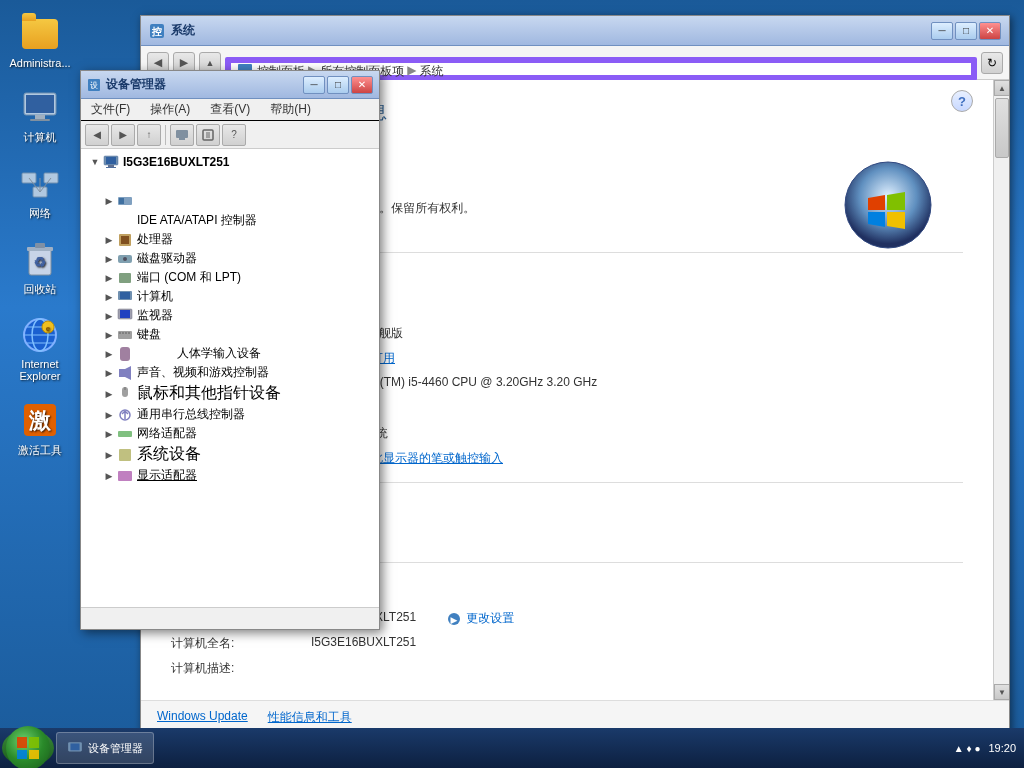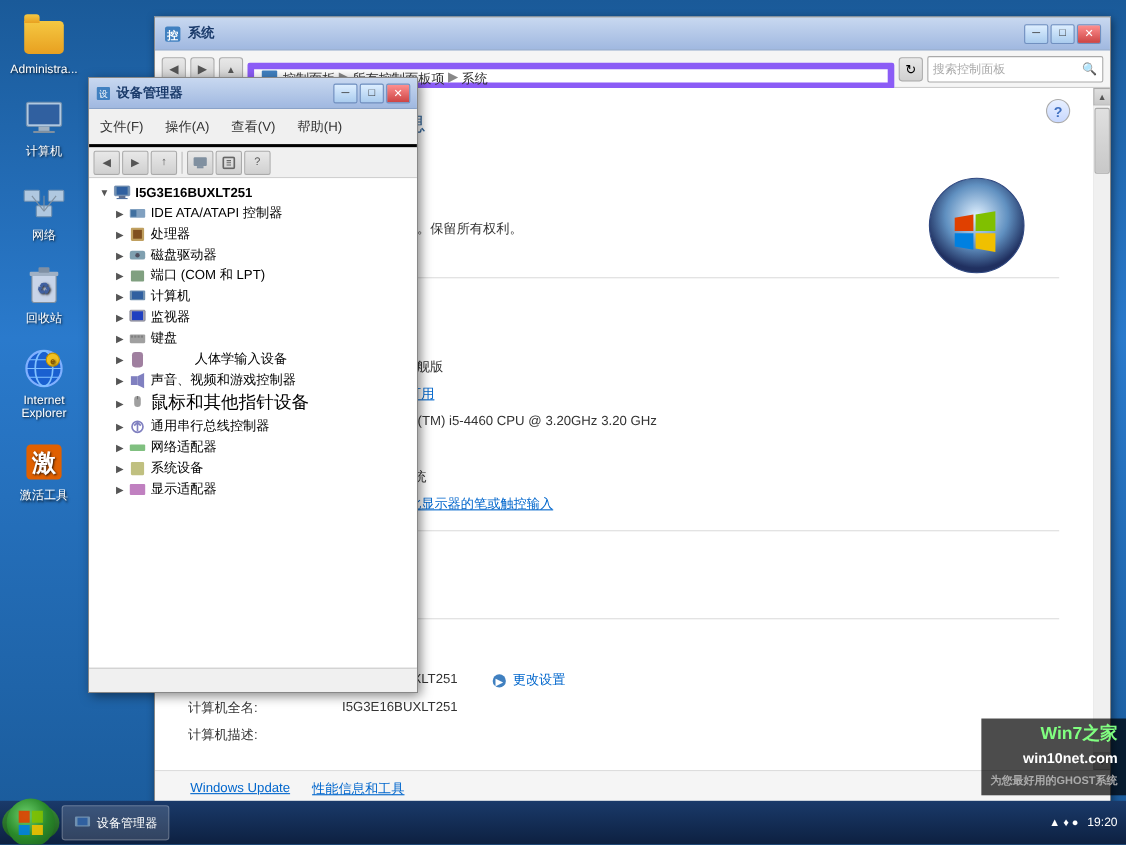--- a/index.html
+++ b/index.html
@@ -386,21 +386,21 @@
       display: flex;
       align-items: center;
       gap: 4px;
       color: #0066cc;
       font-size: 12px;
       cursor: pointer;
     }
 
     
     .bottom-links {
-      padding: 8px 32px;
+      padding: 8px 16px;
       background: #f5f5f5;
       border-top: 1px solid #ddd;
       display: flex;
       gap: 20px;
     }
     .bottom-link {
       color: #0066cc;
       font-size: 12px;
       cursor: pointer;
       text-decoration: underline;
@@ -430,23 +430,23 @@
       border-bottom: 1px solid #7090c0;
     }
     .dm-title {
       flex: 1;
       font-size: 12px;
       font-weight: bold;
       color: #1a3a6a;
     }
 
     .dm-menubar {
-      height: 35px;
+      height: 22px;
       background: #f0f0f0;
-      border-bottom: 3px solid #000000;
+      border-bottom: 1px solid #000000;
       display: flex;
       align-items: center;
       padding: 0 4px;
       gap: 8px;
       font-size: 12px;
     }
     .dm-menu-item {
       padding: 2px 6px;
       cursor: pointer;
       color: #333;
@@ -628,24 +628,20 @@
         <svg width="16" height="16" viewBox="0 0 16 16" style="margin-right:4px">
           <rect x="1" y="1" width="14" height="14" rx="1" fill="#4080c0"></rect>
         </svg>
         <span>控制面板</span>
         <span class="breadcrumb-sep">▶</span>
         <span>所有控制面板项</span>
         <span class="breadcrumb-sep">▶</span>
         <span>系统</span>
       </div>
       <div class="refresh-btn">↻</div>
-      <div class="search-bar">
-        <span style="color:#aaa;font-size:11px">搜索控制面板</span>
-        <span style="margin-left:auto;color:#888;">🔍</span>
-      </div>
     </div>
 
     <div class="main-content">
       <div class="system-info">
 
         <div class="help-icon">?</div>
 
         <div class="windows-logo">
           <svg class="win-logo-svg" viewBox="0 0 90 90">
             <defs>
@@ -811,21 +807,21 @@
         </svg>
         <span style="font-weight:bold;font-size:12px;">I5G3E16BUXLT251</span>
       </div>
 
       <div class="tree-item indent-1">
         <span class="tree-toggle">▶</span>
         <svg width="16" height="16" viewBox="0 0 16 16" class="tree-device-icon">
             <rect x="1" y="4" width="14" height="8" rx="1" fill="#80a0c0"></rect>
             <rect x="2" y="5" width="5" height="6" fill="#4070a0"></rect>
           </svg>
-        <span style="font-size:12px;">IDE ATA/ATAPI 控制器</span>
+        <span style="font-size:12px;margin-top:40px;">IDE ATA/ATAPI 控制器</span>
       </div>
       <div class="tree-item indent-1">
         <span class="tree-toggle">▶</span>
         <svg width="16" height="16" viewBox="0 0 16 16" class="tree-device-icon">
             <rect x="2" y="2" width="12" height="12" rx="1" fill="#c0a060"></rect>
             <rect x="4" y="4" width="8" height="8" fill="#805020"></rect>
           </svg>
         <span style="font-size:12px;">处理器</span>
       </div>
       <div class="tree-item indent-1">
@@ -906,45 +902,34 @@
         <svg width="16" height="16" viewBox="0 0 16 16" class="tree-device-icon">
             <rect x="1" y="5" width="14" height="6" rx="1" fill="#80c080"></rect>
           </svg>
         <span style="font-size:12px;">网络适配器</span>
       </div>
       <div class="tree-item indent-1">
         <span class="tree-toggle">▶</span>
         <svg width="16" height="16" viewBox="0 0 16 16" class="tree-device-icon">
             <rect x="2" y="2" width="12" height="12" rx="1" fill="#c0c080"></rect>
           </svg>
-        <span style="font-size:12px;text-align:center;">系统设备</span>
+        <span style="font-size:16px;text-align:center;">系统设备</span>
       </div>
       <div class="tree-item indent-1">
         <span class="tree-toggle">▶</span>
         <svg width="16" height="16" viewBox="0 0 16 16" class="tree-device-icon">
             <rect x="1" y="3" width="14" height="10" rx="1" fill="#c080c0"></rect>
           </svg>
-        <span style="font-size:12px;">显示适配器</span>
+        <span style="font-size:12px;text-decoration:underline;">显示适配器</span>
       </div>
     </div>
 
     <div class="dm-statusbar"></div>
   </div>
 
-  <div class="watermark">
-    <div>
-      <span style="color:#80ff80;font-size:16px;font-weight:bold;">Win7之家</span>
-    </div>
-    <div>
-      <span style="color:white;font-size:13px;">win10net.com</span>
-    </div>
-    <div>
-      <span style="color:#aaa;font-size:10px;">为您最好用的GHOST系统</span>
-    </div>
-  </div>
 
   <div class="taskbar">
 
     <div class="taskbar-start">
       <div class="taskbar-start-orb">
         <svg width="26" height="26" viewBox="0 0 26 26">
           <path d="M2,13 L12,13 L12,2 L2,2 Z" fill="#e04000" opacity="0.9"></path>
           <path d="M14,13 L24,13 L24,2 L14,2 Z" fill="#80c000" opacity="0.9"></path>
           <path d="M2,15 L12,15 L12,24 L2,24 Z" fill="#0080e0" opacity="0.9"></path>
           <path d="M14,15 L24,15 L24,24 L14,24 Z" fill="#f0c000" opacity="0.9"></path>

